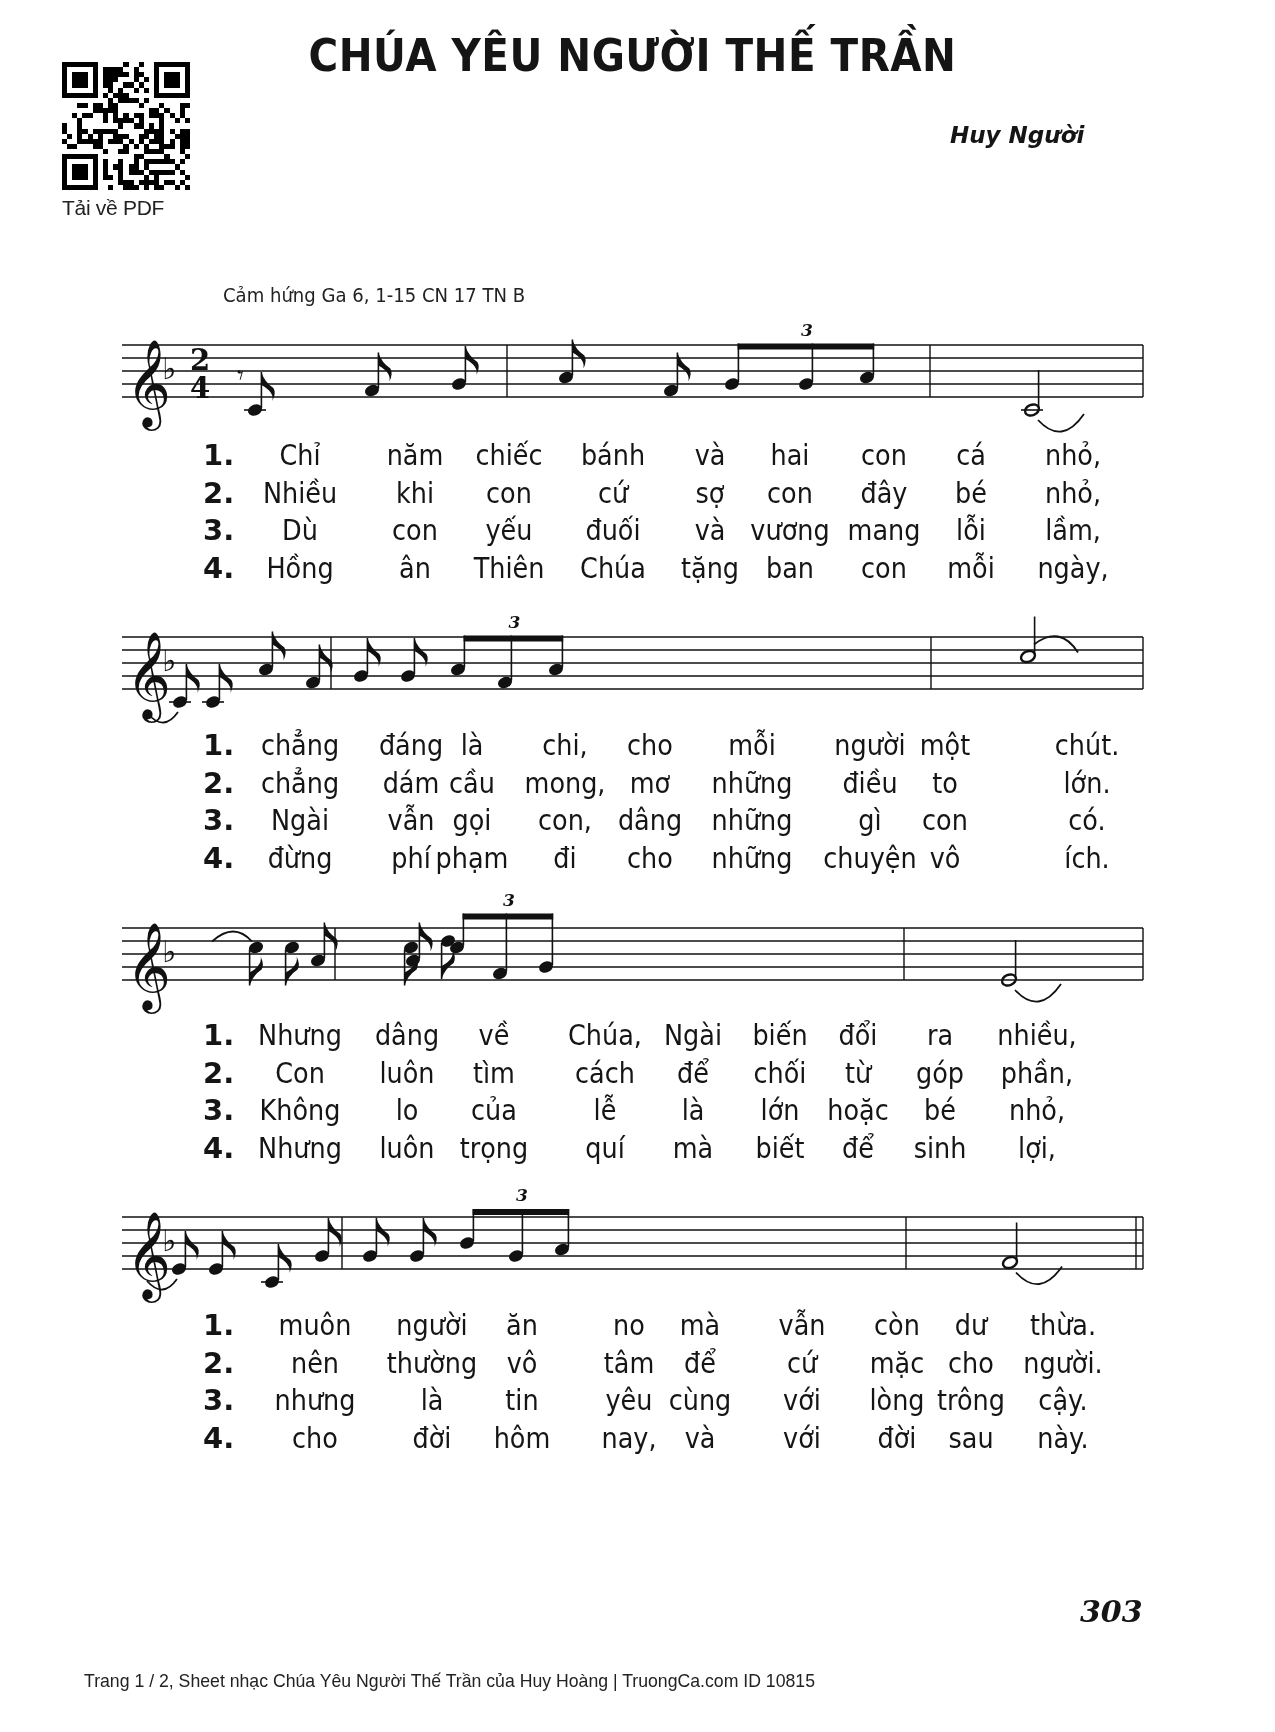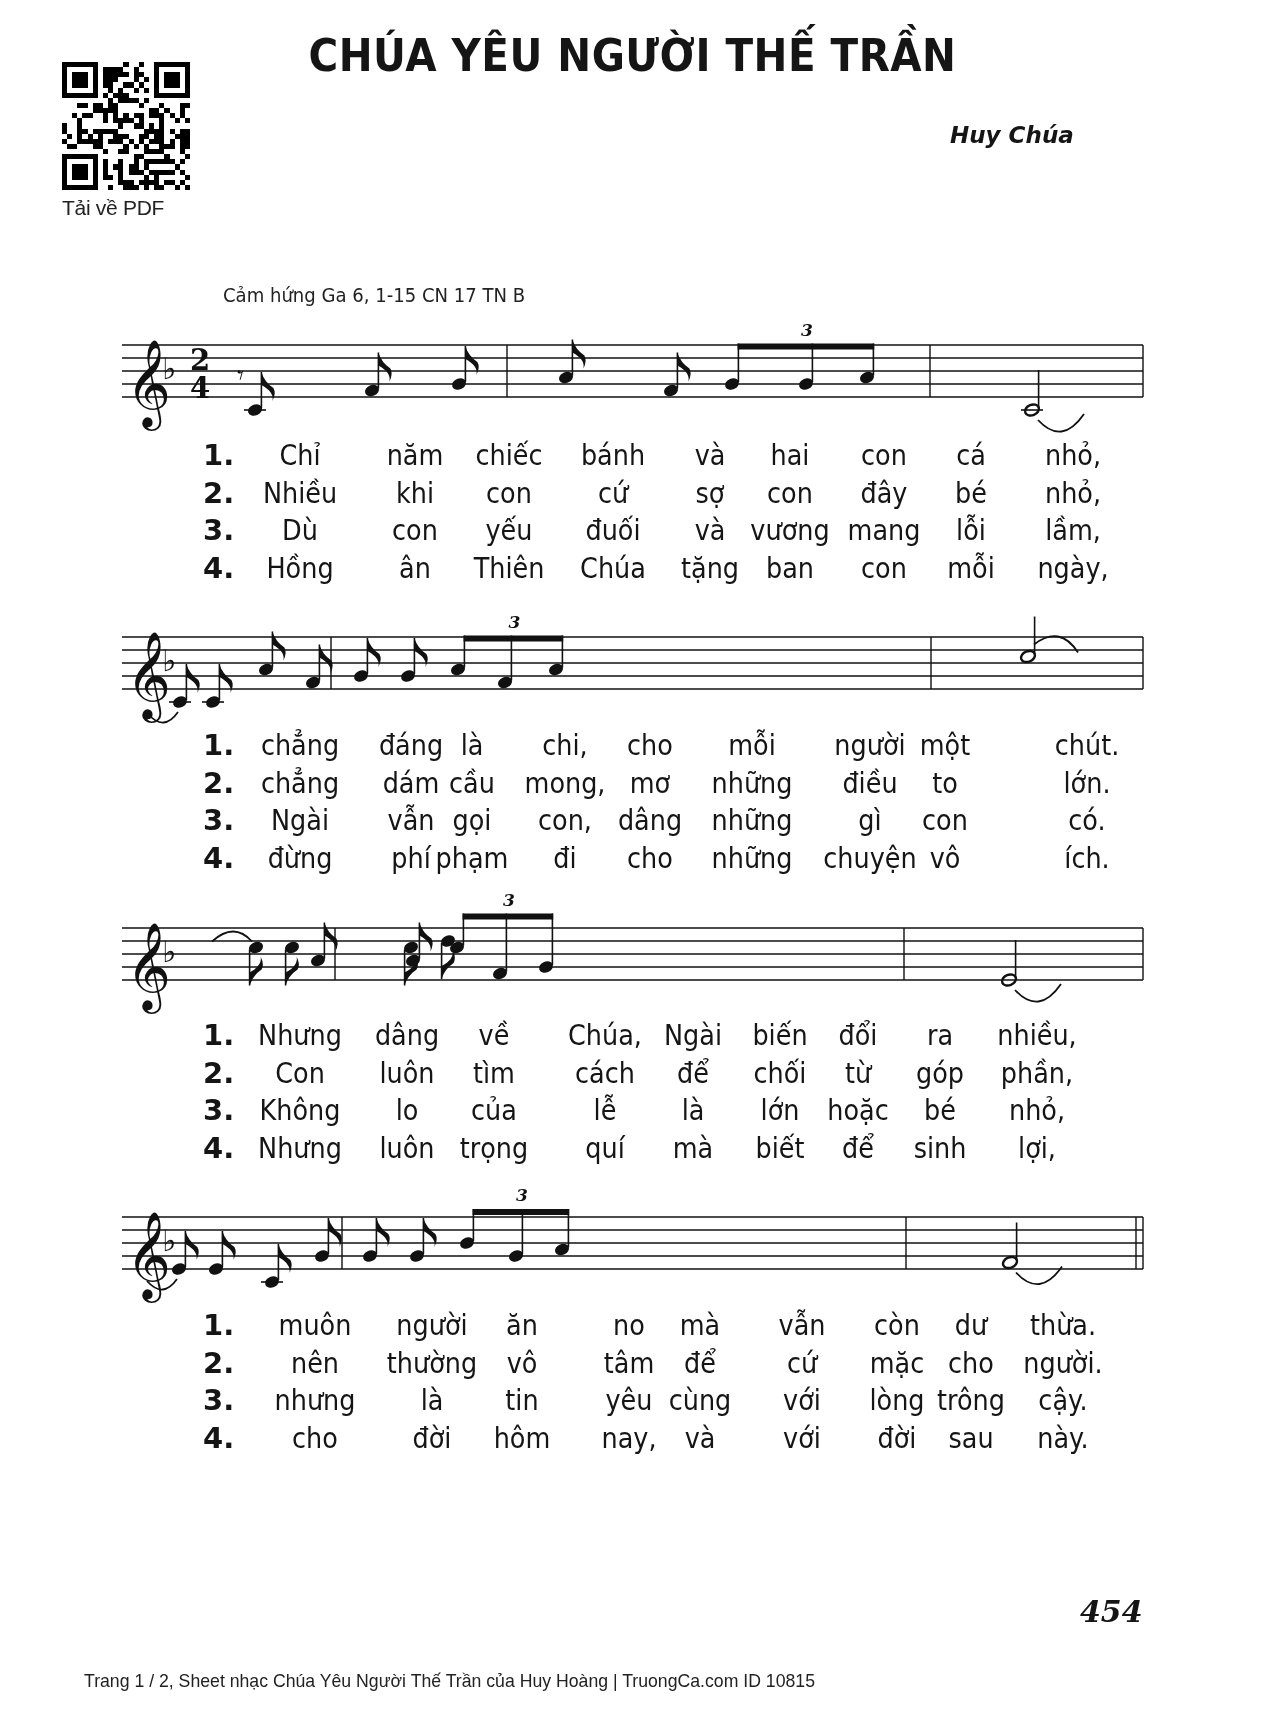--- a/index.html
+++ b/index.html
@@ -246,21 +246,21 @@
     <rect x="18" y="0" width="7" height="7" fill="#000"></rect>
     <rect x="19" y="1" width="5" height="5" fill="#fff"></rect>
     <rect x="20" y="2" width="3" height="3" fill="#000"></rect>
     <rect x="0" y="18" width="7" height="7" fill="#000"></rect>
     <rect x="1" y="19" width="5" height="5" fill="#fff"></rect>
     <rect x="2" y="20" width="3" height="3" fill="#000"></rect>
   </svg>
 <div id="qr-label" class="abs">Tải về PDF</div>
 
 <div id="title" class="abs">CHÚA YÊU NGƯỜI THẾ TRẦN</div>
-<div id="composer" class="abs">Huy Chúa</div>
+<div id="composer" class="abs">Huy Người</div>
 <div id="inspiration" class="abs">Cảm hứng Ga 6, 1-15 CN 17 TN B</div>
 
 <div id="score">
     <svg class="staff" height="170" style="top: 275px;">
       <line x1="122" x2="1143" y1="70" y2="70" stroke="#111" stroke-width="1.6"></line>
       <line x1="122" x2="1143" y1="83" y2="83" stroke="#111" stroke-width="1.6"></line>
       <line x1="122" x2="1143" y1="96" y2="96" stroke="#111" stroke-width="1.6"></line>
       <line x1="122" x2="1143" y1="109" y2="109" stroke="#111" stroke-width="1.6"></line>
       <line x1="122" x2="1143" y1="122" y2="122" stroke="#111" stroke-width="1.6"></line>
       <line x1="507" x2="507" y1="70" y2="122" stroke="#111" stroke-width="1.4"></line>
@@ -617,14 +617,14 @@
       <span style="left: 522px;">hôm</span>
       <span style="left: 629px;">nay,</span>
       <span style="left: 700px;">và</span>
       <span style="left: 802px;">với</span>
       <span style="left: 897px;">đời</span>
       <span style="left: 971px;">sau</span>
       <span style="left: 1063px;">này.</span>
     </div>
   </div>
 
-<div id="page-no" class="abs">454</div>
+<div id="page-no" class="abs">303</div>
 <div id="footer" class="abs">Trang 1 / 2, Sheet nhạc Chúa Yêu Người Thế Trần của Huy Hoàng  | TruongCa.com ID 10815</div>
 
 </body></html>

